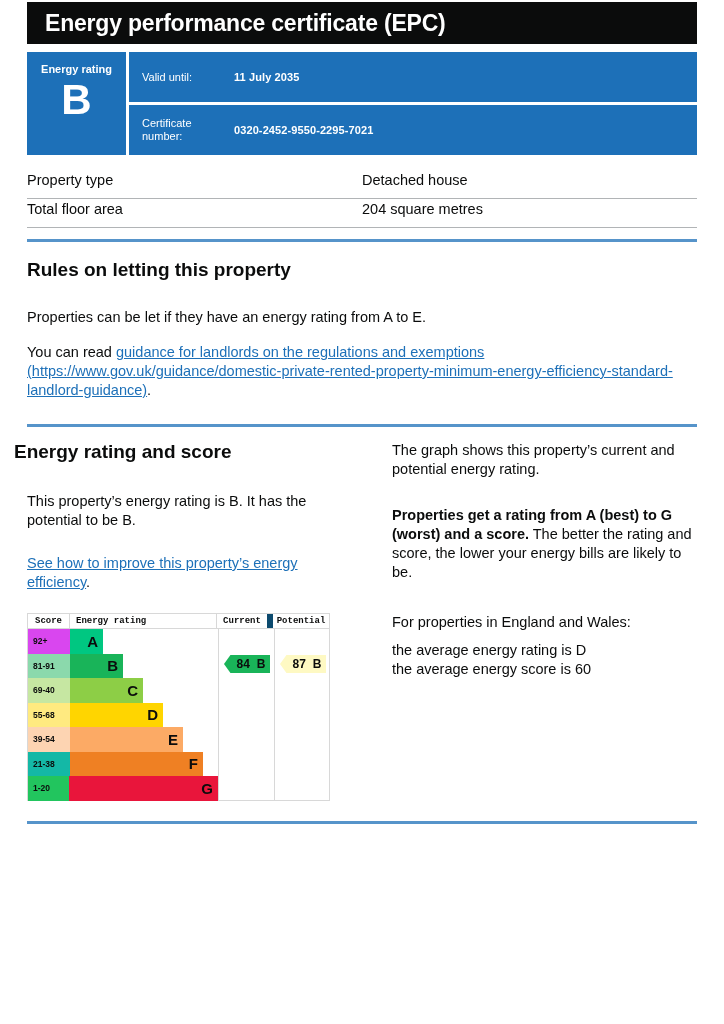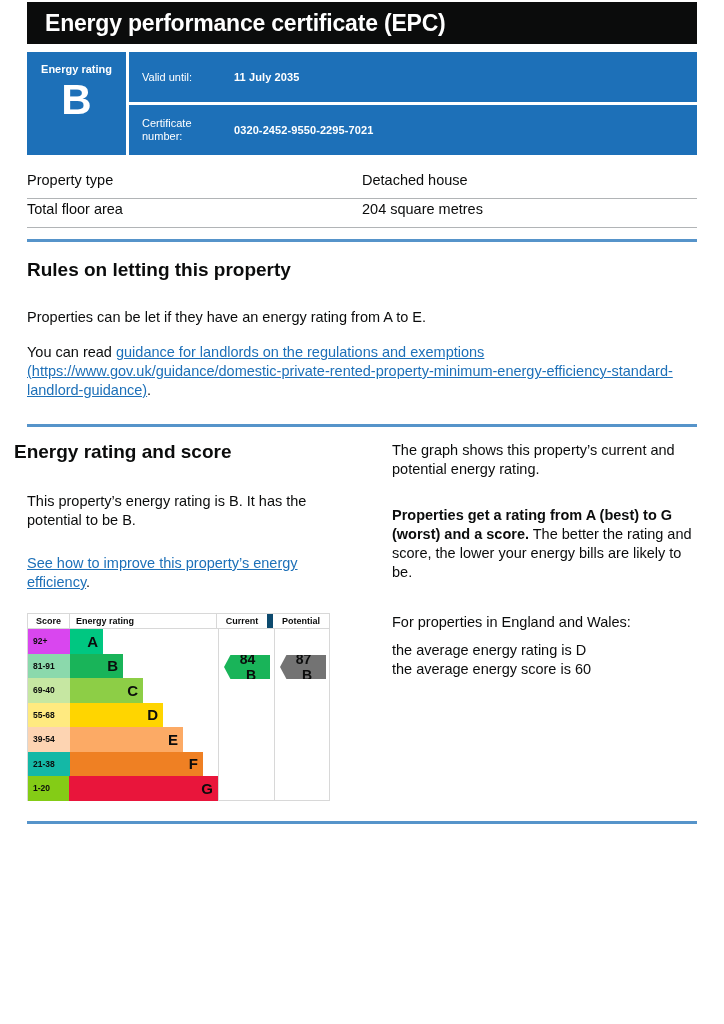--- a/index.html
+++ b/index.html
@@ -152,20 +152,21 @@
     border: 1px solid #d8d8d8;
     background: #ffffff;
   }
   .epc-head {
     display: flex;
     height: 15px;
     border-bottom: 1px solid #d8d8d8;
     font-size: 9px;
     font-weight: bold;
     line-height: 14px;
+    font-family: Liberation Mono, monospace;
   }
   .epc-head .h-score { width: 42px; text-align: center; border-right: 1px solid #d8d8d8; }
   .epc-head .h-band  { flex: 1; padding-left: 6px; border-right: 1px solid #d8d8d8; }
   .epc-head .h-cur   { width: 56px; text-align: center; border-right: 6px solid #0c4a6e; }
   .epc-head .h-pot   { width: 56px; text-align: center; }
 
   .epc-body { position: relative; height: 172px; }
   .epc-rows { position: absolute; left: 0; top: 0; width: 190px; height: 172px; }
   .epc-row {
     position: relative;
@@ -195,30 +196,29 @@
     position: absolute;
     top: 0; bottom: 0;
     width: 1px;
     background: #d8d8d8;
   }
   .sep-band { left: 190px; }
   .sep-cur  { left: 246px; }
 
   .arrow {
     position: absolute;
-    height: 24px;
+    height: 18px;
     display: flex;
     align-items: center;
     justify-content: center;
     color: #0b0c0c;
-    font-size: 14px;
+    font-size: 12px;
     font-weight: bold;
     clip-path: polygon(0% 50%, 14% 0%, 100% 0%, 100% 100%, 14% 100%);
     padding-left: 8px;
-    flex-direction: column;
   }
   .arrow .num { margin-right: 7px; }
 </style>
 </head>
 <body>
 
 <div class="page">
 
   <div class="title-bar">
     <h1>Energy performance certificate (EPC)</h1>
@@ -300,31 +300,31 @@
           </div>
           <div class="epc-row">
             <div class="epc-score" style="background: rgb(253, 212, 178);">39-54</div>
             <div class="epc-bar" style="background: rgb(252, 170, 101); width: 113px;">E</div>
           </div>
           <div class="epc-row">
             <div class="epc-score" style="background: #14b8a6;">21-38</div>
             <div class="epc-bar" style="background: rgb(239, 128, 35); width: 133px;">F</div>
           </div>
           <div class="epc-row">
-            <div class="epc-score" style="background: #84cc16; text-align: center;">1-20</div>
+            <div class="epc-score" style="background: #22c55e; text-align: center;">1-20</div>
             <div class="epc-bar" style="background: rgb(233, 21, 59); width: 153px;">G</div>
           </div>
         </div>
       <div class="epc-col-sep sep-band"></div>
       <div class="epc-col-sep sep-cur"></div>
       <div class="arrow" id="arrow-current" style="top: 26px; left: 196px; width: 46px; background: rgb(25, 180, 89);">
         <span class="num">84</span>
           <span>B</span>
       </div>
-      <div class="arrow" id="arrow-potential" style="top: 26px; left: 252px; width: 46px; background: #737373;">
+      <div class="arrow" id="arrow-potential" style="top: 26px; left: 252px; width: 46px; background: #fef9c3;">
         <span class="num">87</span>
           <span>B</span>
       </div>
     </div>
   </div>
 
   <div class="rule-blue r3"></div>
 </div>
 
 </body></html>

